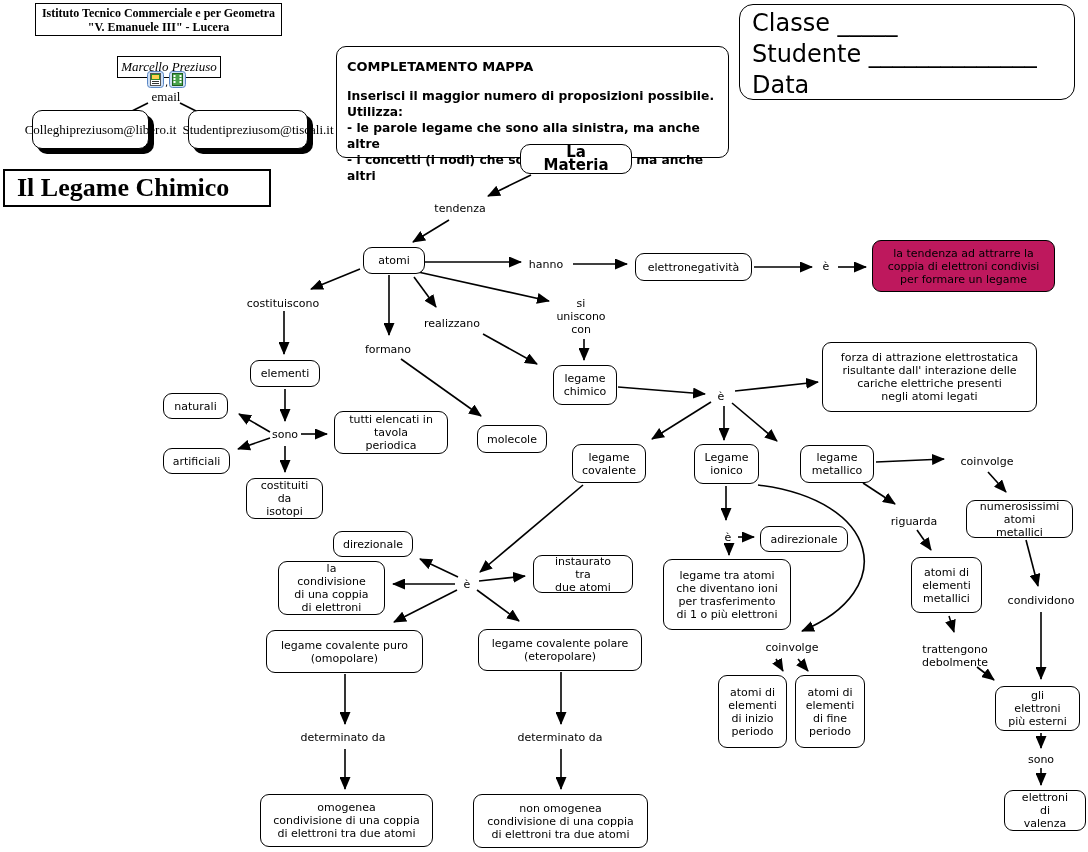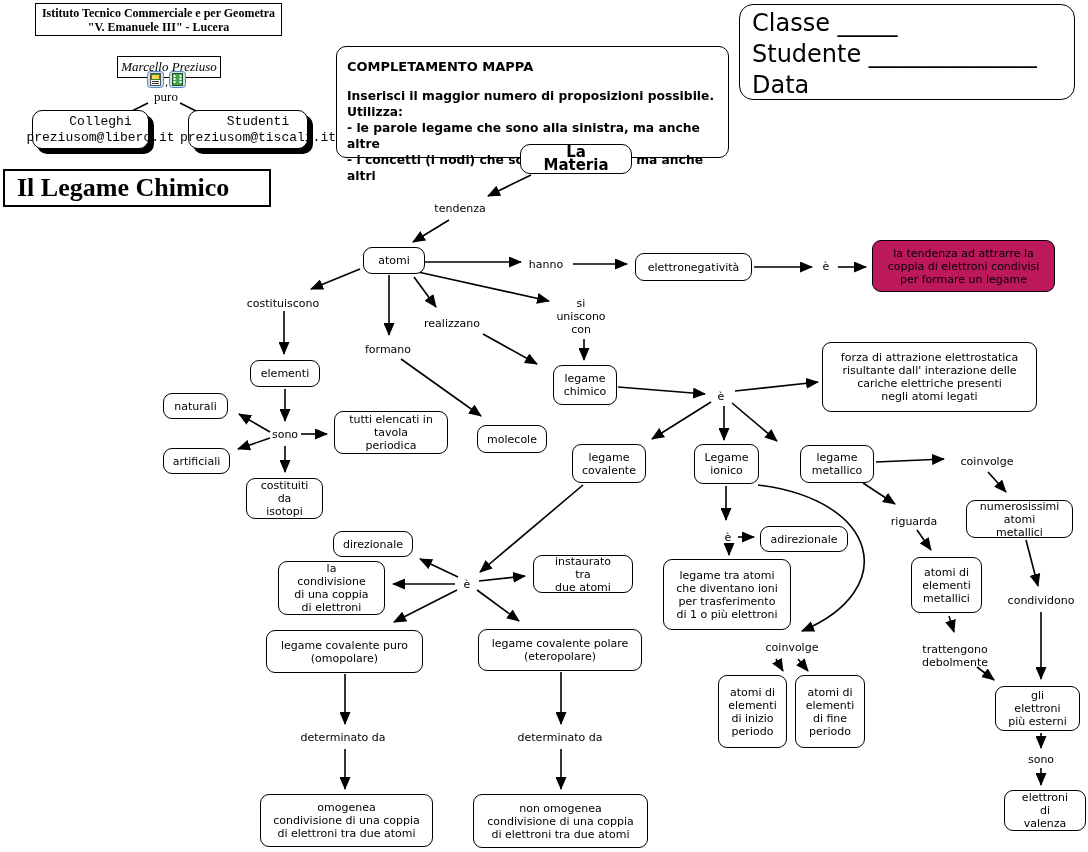--- a/index.html
+++ b/index.html
@@ -25,23 +25,23 @@
             white-space:pre-line;z-index:2;}
   .author-box{position:absolute;left:117px;top:56px;width:102px;height:20px;border:1px solid #000;
               display:flex;align-items:center;justify-content:center;
               font-family:"Liberation Serif",serif;font-style:italic;font-size:13px;z-index:2;}
   .icons-row{position:absolute;left:147px;top:70px;width:44px;height:18px;display:flex;gap:1px;
              align-items:flex-end;z-index:2;}
   .icons-row svg{display:block;}
   .email-lbl{position:absolute;left:166px;top:97px;transform:translate(-50%,-50%);
              font-family:"Liberation Serif",serif;font-size:13px;z-index:2;}
   .contact{position:absolute;box-sizing:border-box;border:1.5px solid #000;border-radius:10px;
-           background:#fff;box-shadow:5px 5px 0 #000;display:flex;flex-direction:column;
+           background:#fff;box-shadow:5px 5px 0 #000;display:flex;flex-direction:row;
            align-items:center;justify-content:center;text-align:center;
-           font-family:Liberation Mono, monospace;font-size:13px;line-height:16px;z-index:2;padding-left:20px;}
+           font-family:Liberation Serif, serif;font-size:13px;line-height:16px;z-index:2;padding-left:20px;}
   .page-title{position:absolute;left:3px;top:169px;width:268px;height:38px;border:2px solid #000;
               display:flex;align-items:center;justify-content:flex-start;padding-left:12px;box-sizing:border-box;
               font-family:"Liberation Serif",serif;font-weight:bold;font-size:26px;z-index:2;}
   .instr-box{position:absolute;left:336px;top:3px;width:393px;height:112px;border:1px solid #000;
              border-radius:10px;box-sizing:border-box;padding:12px 10px 0 10px;z-index:2;margin-top:43px;}
   .instr-title{font-weight:bold;font-size:13px;}
   .instr-body{margin-top:14px;font-weight:bold;font-size:12.3px;line-height:16px;white-space:pre-line;}
   .form-box{position:absolute;left:739px;top:4px;width:336px;height:96px;border:1.5px solid #000;
             border-radius:14px;box-sizing:border-box;padding:3px 0 0 12px;font-size:24px;line-height:31px;z-index:2;}
 </style>
@@ -130,21 +130,21 @@
         <rect x="3.5" y="2.5" width="10" height="12" fill="#49a24b" stroke="#1d5e1f"></rect>
         <rect x="4.5" y="4" width="2" height="2" fill="#ffffff"></rect>
         <rect x="4.5" y="7" width="2" height="2" fill="#ffffff"></rect>
         <rect x="4.5" y="10" width="2" height="2" fill="#ffffff"></rect>
         <rect x="10.5" y="4" width="2" height="2" fill="#ffffff"></rect>
         <rect x="10.5" y="7" width="2" height="2" fill="#ffffff"></rect>
         <rect x="10.5" y="10" width="2" height="2" fill="#ffffff"></rect>
       </svg>
     </span>
   </div>
-  <div class="email-lbl">puro</div>
+  <div class="email-lbl">email</div>
 
   <div class="contact" style="left:32px;top:110px;width:117px;height:39px">
     <div>Colleghi</div>
     <div>preziusom@libero.it</div>
   </div>
   <div class="contact" style="left:188px;top:110px;width:120px;height:39px">
     <div>Studenti</div>
     <div>preziusom@tiscali.it</div>
   </div>
 

